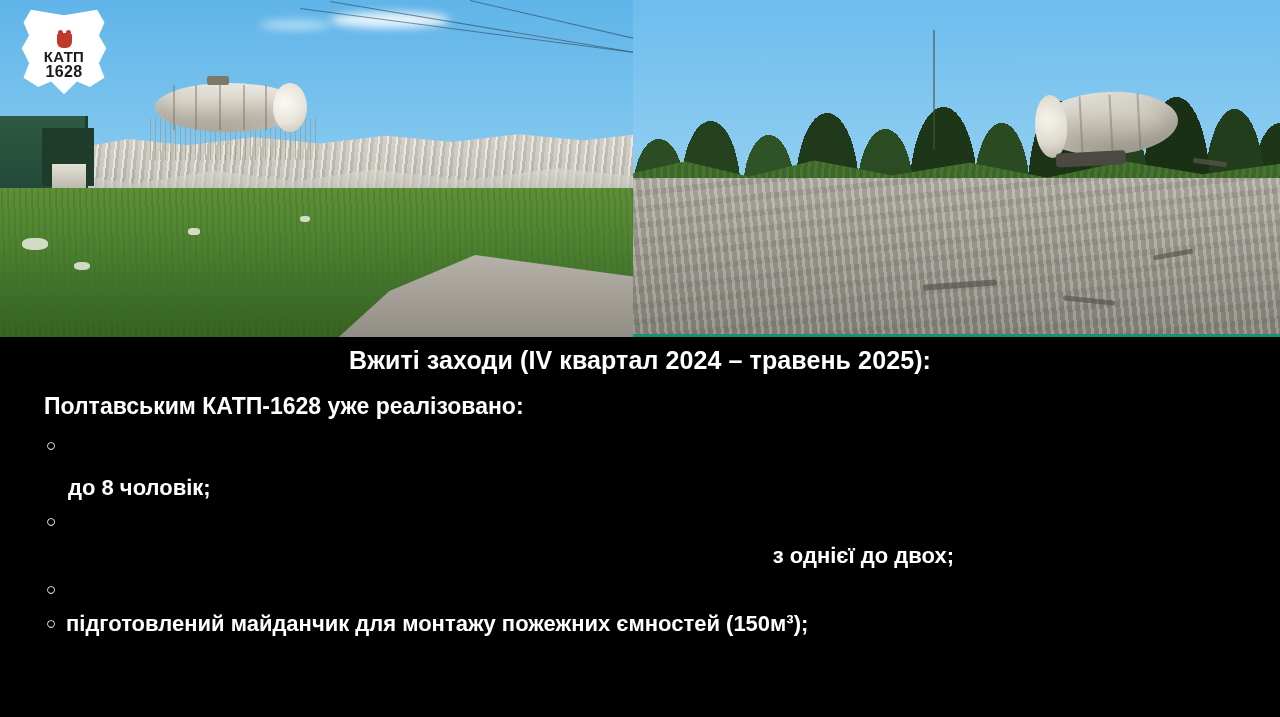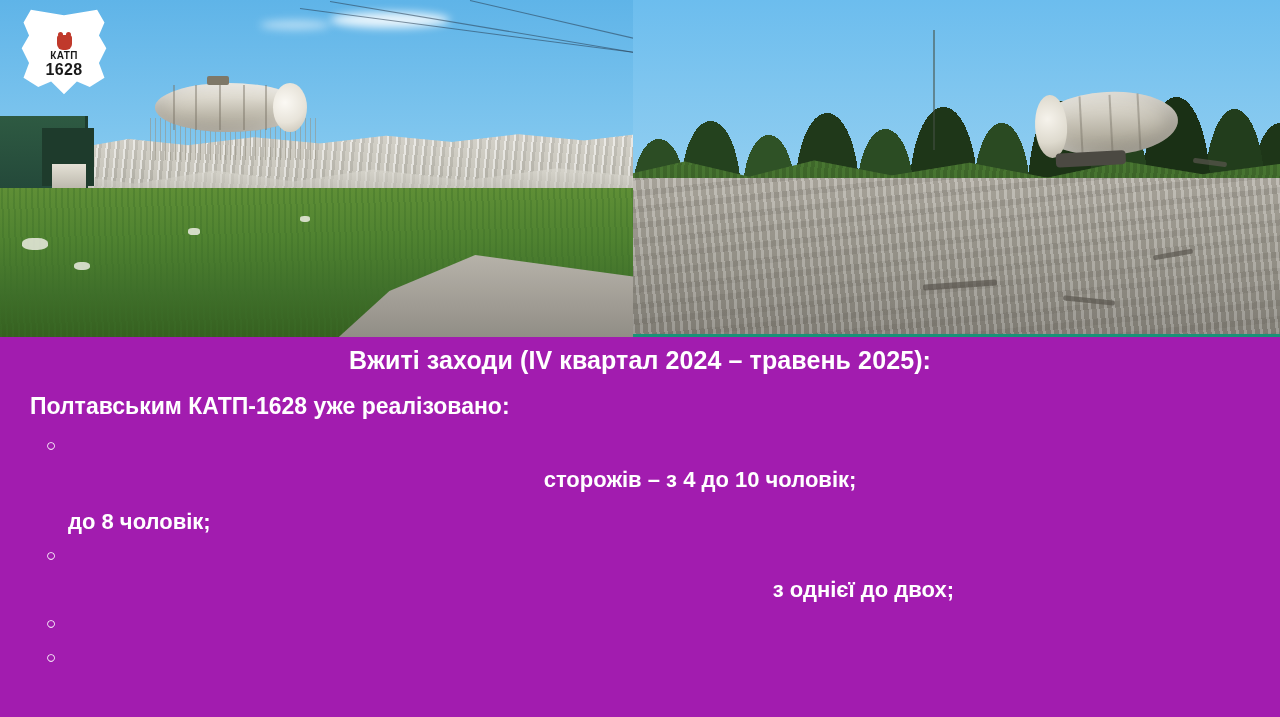--- a/index.html
+++ b/index.html
@@ -177,35 +177,35 @@
     width: 15px; height: 15px; margin-top: 10px; margin-bottom: 1px;
     background: #c0392b; border-radius: 3px 3px 6px 6px;
     position: relative;
   }
   .logo-crest::before, .logo-crest::after {
     content: ""; position: absolute; top: -3px; width: 5px; height: 5px;
     background: #c0392b; border-radius: 50%;
   }
   .logo-crest::before { left: 1px; }
   .logo-crest::after  { right: 1px; }
-  .logo-t1 { font-size: 10px; font-weight: 700; color: #1a1a1a; letter-spacing: .3px; line-height: 1.05; }
+  .logo-t1 { font-size: 15px; font-weight: 700; color: #1a1a1a; letter-spacing: .3px; line-height: 1.05; }
   .logo-t2 { font-size: 16px; font-weight: 700; color: #1a1a1a; letter-spacing: .3px; line-height: 1.05; }
 
   
   .panel {
     position: absolute; left: 0; top: 337px; width: 1280px; height: 380px;
-    background: #a21caf; color: #ffffff;
+    background: #000000; color: #ffffff;
   }
   .title {
     text-align: center; font-size: 25px; font-weight: 700; color: #fff;
     padding-top: 9px; letter-spacing: .1px;
   }
   .subtitle {
     font-size: 23px; font-weight: 700; color: #fff;
-    padding-left: 30px; padding-top: 18px;
+    padding-left: 44px; padding-top: 18px;
   }
   .bullets { margin-top: 9px; }
   .bullet-row { display: flex; align-items: flex-start; padding-left: 46px; }
   .marker {
     width: 20px; flex: 0 0 20px; font-size: 17px; line-height: 34px; color: #fff;
   }
   .btext { font-size: 22px; font-weight: 700; line-height: 34px; color: #fff; }
   .cont-line { font-size: 22px; font-weight: 700; line-height: 34px; color: #fff; }
   .ind-center  { text-align: center; padding-left: 120px; }
   .ind-right   { text-align: right; padding-right: 132px; }
@@ -275,31 +275,31 @@
   <div class="panel">
 
     <div class="title">Вжиті заходи (IV квартал 2024 – травень 2025):</div>
     <div class="subtitle">Полтавським КАТП-1628 уже реалізовано:</div>
 
     <div class="bullets">
 
       <div class="bullet-row">
         <div class="marker">○</div>
       </div>
-      <div class="cont-line ind-center">сторожів – з 4 до 10 чоловік;</div>
       <div class="cont-line ind-left">до 8 чоловік;</div>
 
       <div class="bullet-row">
         <div class="marker">○</div>
       </div>
       <div class="cont-line ind-right2">з однієї до двох;</div>
 
       <div class="bullet-row">
         <div class="marker">○</div>
       </div>
 
       <div class="bullet-row">
         <div class="marker">○</div>
+        <div class="btext">підготовлений майданчик для монтажу пожежних ємностей (150м³);</div>
       </div>
 
     </div>
   </div>
 </div>
 
 </body></html>

